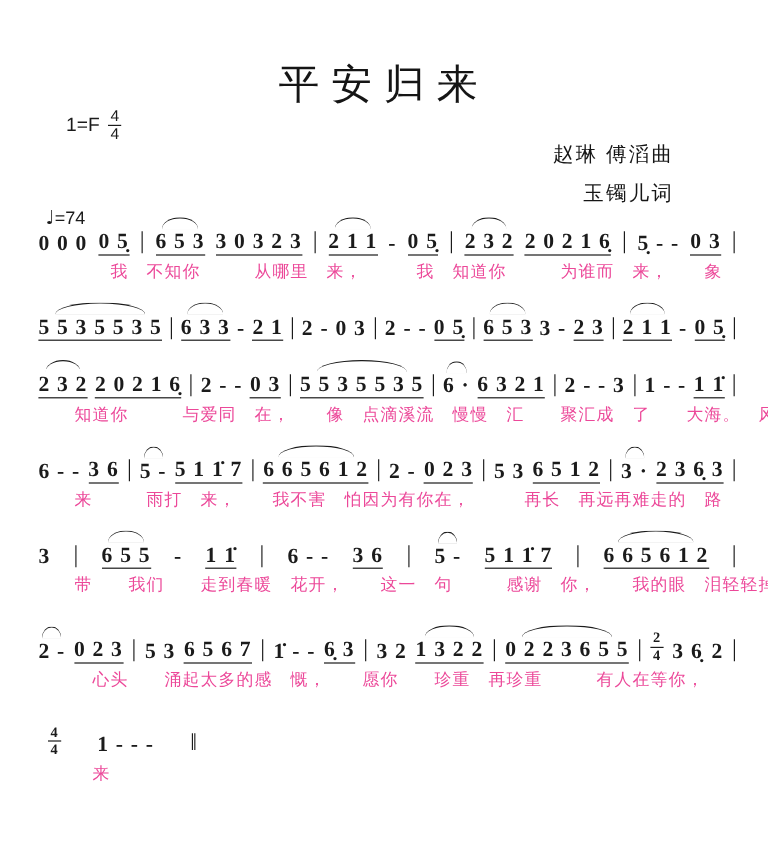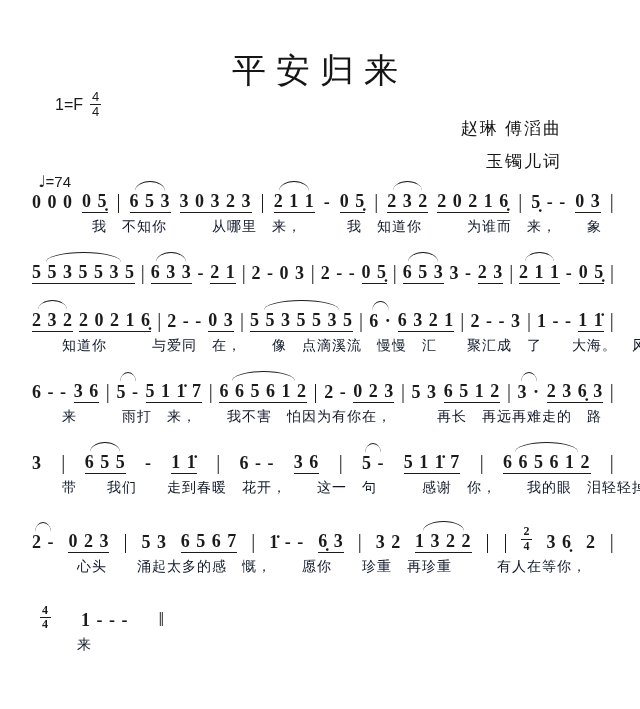--- a/index.html
+++ b/index.html
@@ -59,21 +59,21 @@
   }
   .cell.bar { font-weight:400; font-size:20px; letter-spacing:0; transform:translateY(-1px); }
   .cell.frac {
     display:inline-flex; flex-direction:column; align-items:center;
     font-size:12px; line-height:1.15; transform:translateY(2px);
   }
   .cell.frac .num { border-bottom:1.3px solid #1b1b1b; padding:0 2px; }
   .lyrics-row {
     margin-top:5px; padding-left:30px;
     font-size:14px; white-space:pre; letter-spacing:1px;
-    color:#0f172a;
+    color:#ec4899;
   }
 </style>
 </head>
 <body>
 
 <div class="page">
 
   <h1 class="title">平安归来</h1>
 
   <div class="keysig">
@@ -207,20 +207,21 @@
           <span class="cell bar">|</span>
           <span class="cell">5 3</span>
           <span class="cell u1">6 5 6 7</span>
           <span class="cell bar">|</span>
           <span class="cell">1̇ - -</span>
           <span class="cell u1">6̣ 3</span>
           <span class="cell bar">|</span>
           <span class="cell">3 2</span>
           <span class="cell u1 arc">1 3 2 2</span>
           <span class="cell bar">|</span>
+          <span class="cell u1 arc">0 2 2 3 6 5 5</span>
           <span class="cell bar">|</span>
           <span class="cell frac"><span class="num">2</span><span>4</span></span>
           <span class="cell">3 6̣</span>
           <span class="cell">2</span>
           <span class="cell bar">|</span>
         </div>
         <div class="lyrics-row">　心头　　涌起太多的感　慨，　　愿你　　珍重　再珍重　　　有人在等你，　　　　平安　归</div>
       </div>
       <div class="score-line">
         <div class="notes-row" style="justify-content: flex-start; gap: 30px; padding-left: 8px;">

